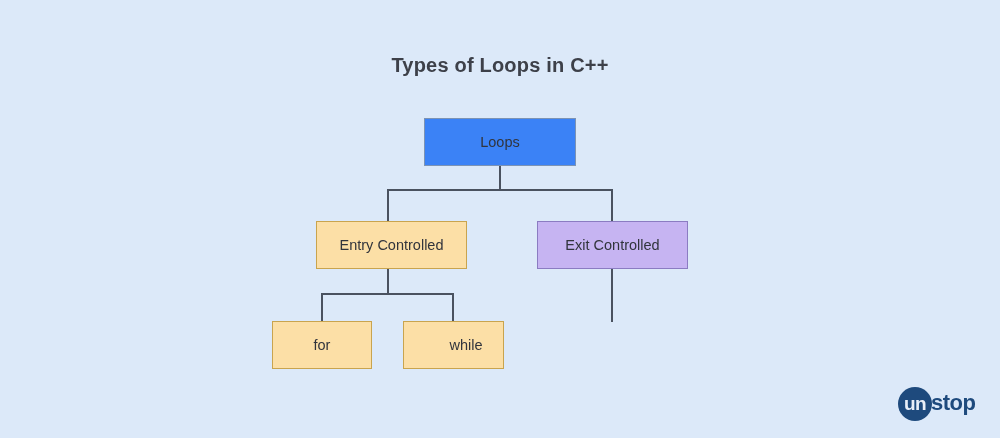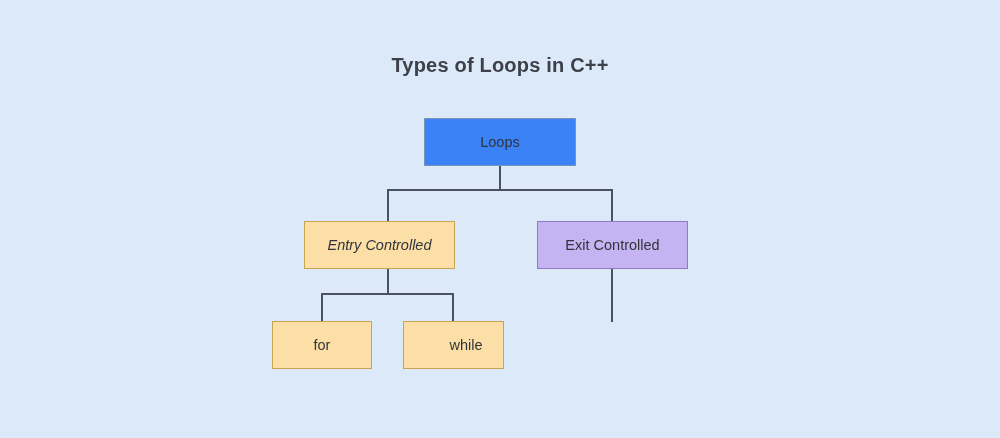--- a/index.html
+++ b/index.html
@@ -59,21 +59,21 @@
     background: #fcdfa6;
     border-color: #c9a44e;
   }
   .node-purple {
     background: #c6b4f2;
     border-color: #8b7cc2;
   }
 
   
   #node-loops      { left: 424px; top: 118px; width: 152px; height: 48px; }
-  #node-entry      { left: 304px; top: 221px; width: 151px; height: 48px; font-style: italic; }
+  #node-entry      { left: 316px; top: 221px; width: 151px; height: 48px; }
   #node-exit       { left: 537px; top: 221px; width: 151px; height: 48px; }
   #node-for        { left: 272px; top: 321px; width: 100px; height: 48px; }
   #node-while      { left: 403px; top: 321px; width: 101px; height: 48px; padding-left: 25px; }
   #node-dowhile    { left: 537px; top: 321px; width: 151px; height: 48px; }
 
   
   .edge {
     position: absolute;
     background: #4a5260;
     z-index: 1;
@@ -155,14 +155,18 @@
 
   <div class="node node-orange" id="node-entry">Entry Controlled</div>
 
   <div class="node node-orange" id="node-for">for</div>
 
   <div class="node node-purple" id="node-exit">Exit Controlled</div>
 
   <div class="node node-orange" id="node-while">while</div>
 
 
+  <div id="logo">
+    <div id="logo-mark">un</div>
+    <div id="logo-word">stop</div>
+  </div>
 
 </div>
 
 </body></html>

